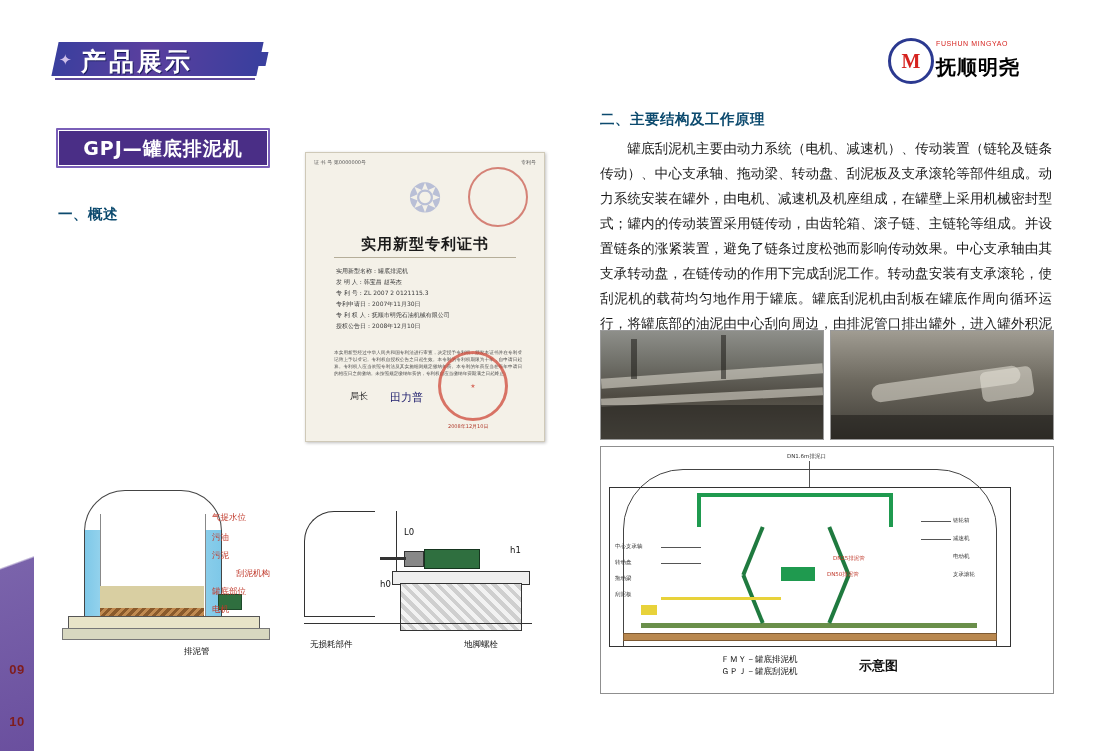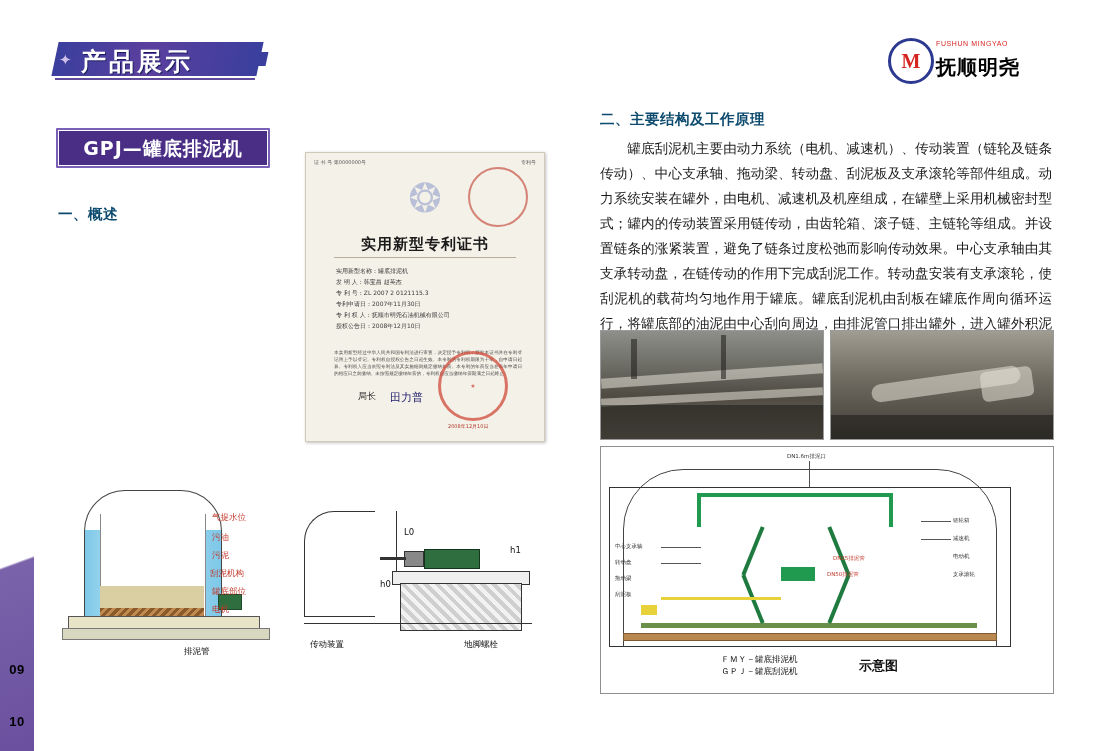--- a/index.html
+++ b/index.html
@@ -17,21 +17,21 @@
     position:absolute;left:0;top:0;width:34px;height:751px;
     background:#ffffff;
   }
   .edge-strip .band{
     position:absolute;left:0;width:34px;background:#6b4f9e;
   }
   .edge-strip .b1{top:525px;height:226px;
     background:linear-gradient(160deg,#ffffff 0%,#ffffff 18%,#7a63ab 19%,#6a4f9e 100%);}
   .pagenum{
     position:absolute;left:0;width:34px;text-align:center;
-    color:#000000;font-size:13px;font-weight:bold;letter-spacing:.5px;
+    color:#7f1d1d;font-size:13px;font-weight:bold;letter-spacing:.5px;
     font-family:"Liberation Sans",sans-serif;
   }
   .pagenum.n09{top:662px;}
   .pagenum.n10{top:714px;}
 
   
   .banner{position:absolute;left:55px;top:42px;width:205px;height:38px;}
   .banner .plate{
     position:absolute;left:0;top:0;width:205px;height:34px;
     background:linear-gradient(90deg,#3a3f9e 0%,#5b3f9e 45%,#3a3f9e 100%);
@@ -115,21 +115,20 @@
     position:absolute;left:28px;right:22px;top:196px;
     font-size:4.6px;line-height:7px;color:#4a4a4a;text-align:justify;
   }
   .cert .stamp-top{
     position:absolute;right:16px;top:14px;width:56px;height:56px;border-radius:50%;
     border:2px solid #c0392b;opacity:.6;
   }
   .cert .sig{
     position:absolute;left:44px;bottom:38px;font-size:9px;color:#2b2b2b;
     font-family:Liberation Mono, monospace;
-    margin-left:8px;
   }
   .cert .sig2{position:absolute;left:84px;bottom:36px;font-size:11px;color:#1b1b6b;}
   .cert .bigstamp{
     position:absolute;left:132px;bottom:20px;width:64px;height:64px;border-radius:50%;
     border:3px solid #cf4a3a;color:#cf4a3a;font-size:6px;line-height:64px;text-align:center;
     opacity:.75;
   }
   .cert .date{position:absolute;left:142px;bottom:12px;font-size:5px;color:#b03a2b;}
 
   
@@ -283,39 +282,39 @@
     <div class="body"></div>
     <div class="inner"></div>
     <div class="liquid"></div>
     <div class="sludge"></div>
     <div class="base"></div>
     <div class="ground"></div>
     <div class="motor"></div>
     <div class="lbl-red" style="left:150px;top:22px;text-align:center;">气提水位</div>
     <div class="lbl-red" style="left:150px;top:42px;">污油</div>
     <div class="lbl-red" style="left:150px;top:60px;">污泥</div>
-    <div class="lbl-red" style="left:132px;top:78px;padding-left:16px;">刮泥机构</div>
+    <div class="lbl-red" style="left:158px;top:78px;padding-left:16px;">刮泥机构</div>
     <div class="lbl-red" style="left:150px;top:96px;">罐底部位</div>
     <div class="lbl-red" style="left:150px;top:114px;">电机</div>
     <div class="lbl" style="left:122px;top:156px;">排泥管</div>
   </div>
 
   <div class="sec-fig">
     <div class="tankwall"></div>
     <div class="pad"></div>
     <div class="found"></div>
     <div class="mach"></div>
     <div class="gear"></div>
     <div class="shaft"></div>
     <div class="hline"></div>
     <div class="vline"></div>
     <div class="lbl" style="left:108px;top:22px;">L0</div>
     <div class="lbl" style="left:214px;top:40px;">h1</div>
     <div class="lbl" style="left:84px;top:74px;">h0</div>
-    <div class="lbl" style="left:14px;top:134px;">传动装置</div>
+    <div class="lbl" style="left:14px;top:134px;">无损耗部件</div>
     <div class="lbl" style="left:168px;top:134px;">地脚螺栓</div>
   </div>
 
   <div class="photos">
     <div class="photo p-left">
       <div class="bar" style="left:0;top:40px;width:222px;height:10px;transform:rotate(-4deg);"></div>
       <div class="bar" style="left:0;top:62px;width:222px;height:8px;transform:rotate(-3deg);"></div>
       <div class="dark" style="left:0;top:74px;width:222px;height:34px;"></div>
       <div class="dark" style="left:30px;top:8px;width:6px;height:40px;"></div>
       <div class="dark" style="left:120px;top:4px;width:5px;height:44px;"></div>

